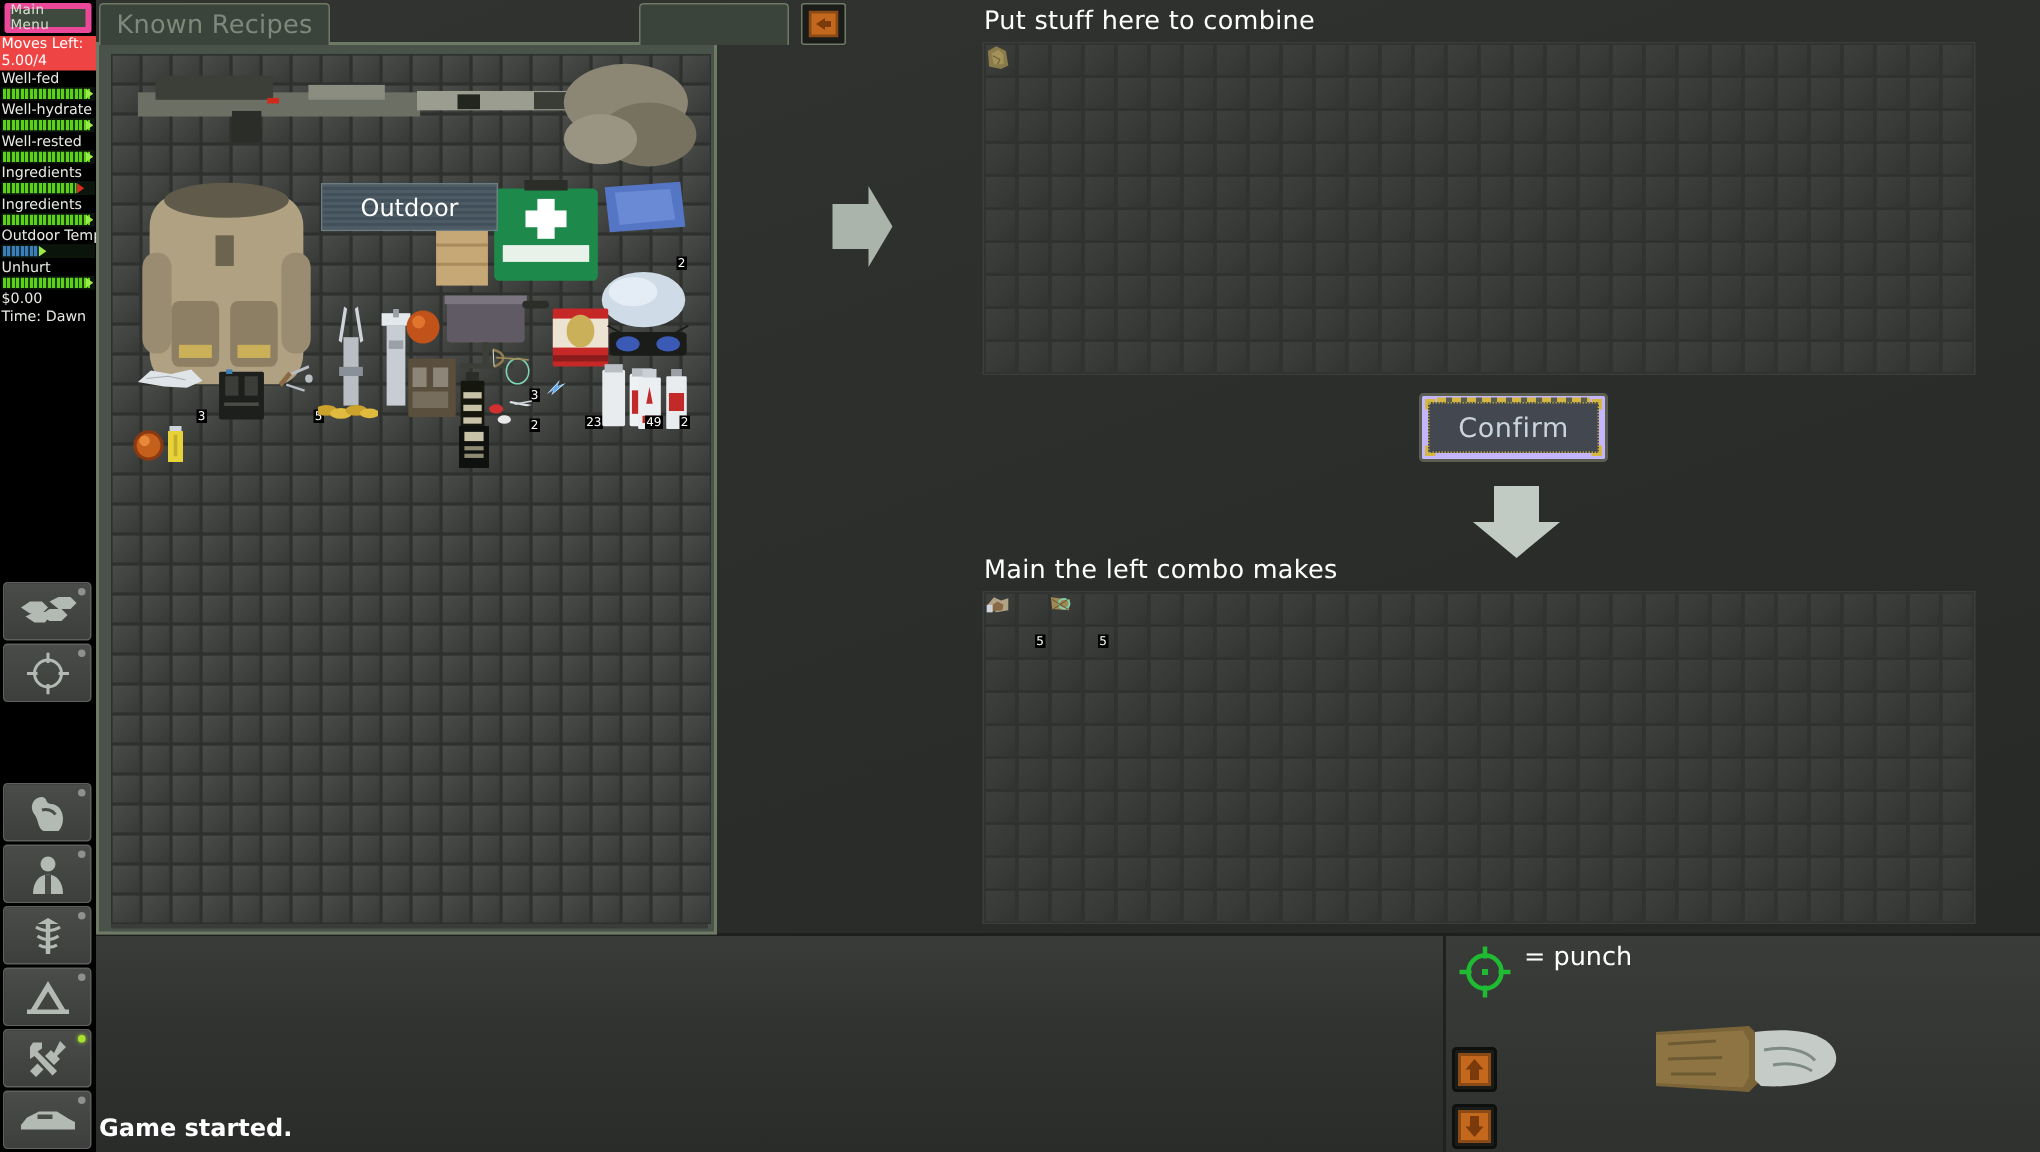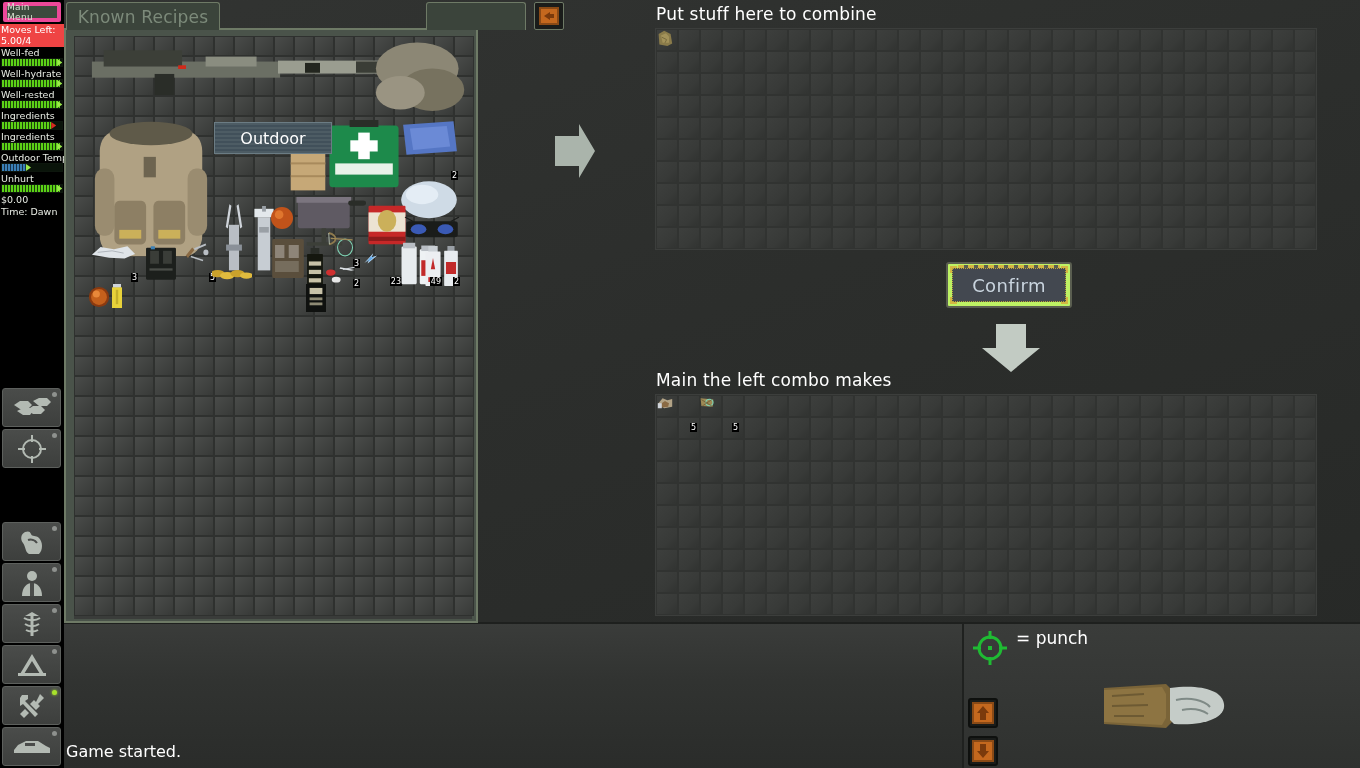--- a/index.html
+++ b/index.html
@@ -174,41 +174,42 @@
   }
   .ccell {
     width:22px; height:22px; border:1px solid #313331;
     background:linear-gradient(135deg,#3d3f3d 0%,#383a38 60%,#313331 100%);
   }
   .cgrid-items { position:absolute; left:0; top:0; pointer-events:none; }
 
   
   .confirm {
     position:absolute; left:946px; top:262px; width:126px; height:46px;
-    background:#bef264; border:2px solid #5a5e50; border-radius:3px; cursor:pointer;
+    background:#c4b5fd; border:2px solid #5a5e50; border-radius:3px; cursor:pointer;
   }
   .confirm-inner {
     position:absolute; left:4px; top:4px; right:4px; bottom:4px;
     background:#434850; border:1px dotted #b9a23c;
     display:flex; align-items:center; justify-content:center;
     color:#c9d4de; font-size:18px; letter-spacing:.4px;
     font-family:"DejaVu Sans", sans-serif;
   }
   .corner { position:absolute; width:7px; height:7px; background:#d4b742; }
   .c-tl{left:2px;top:2px;} .c-tr{right:2px;top:2px;}
   .c-bl{left:2px;bottom:2px;} .c-br{right:2px;bottom:2px;}
   .topbarline {
     position:absolute; left:10px; top:1px; right:10px; height:4px;
     background:repeating-linear-gradient(to right,#d4b742 0 6px,#5a5e50 6px 10px);
   }
 
   
   .log {
     position:absolute; left:66px; top:742px; color:#ffffff; font-size:16px;
     font-family:"DejaVu Sans", sans-serif;
+    font-weight:bold;
   }
   .weapon-panel {
     position:absolute; left:962px; top:624px; width:398px; height:144px;
     background:linear-gradient(180deg,#3a3c3a,#2f312f);
     border-left:2px solid #1f211f;
   }
   .crosshair { position:absolute; left:8px; top:6px; width:36px; height:36px; }
   .punch-label {
     position:absolute; left:52px; top:4px; color:#fff; font-size:17px;
     font-family:"DejaVu Sans", sans-serif;

